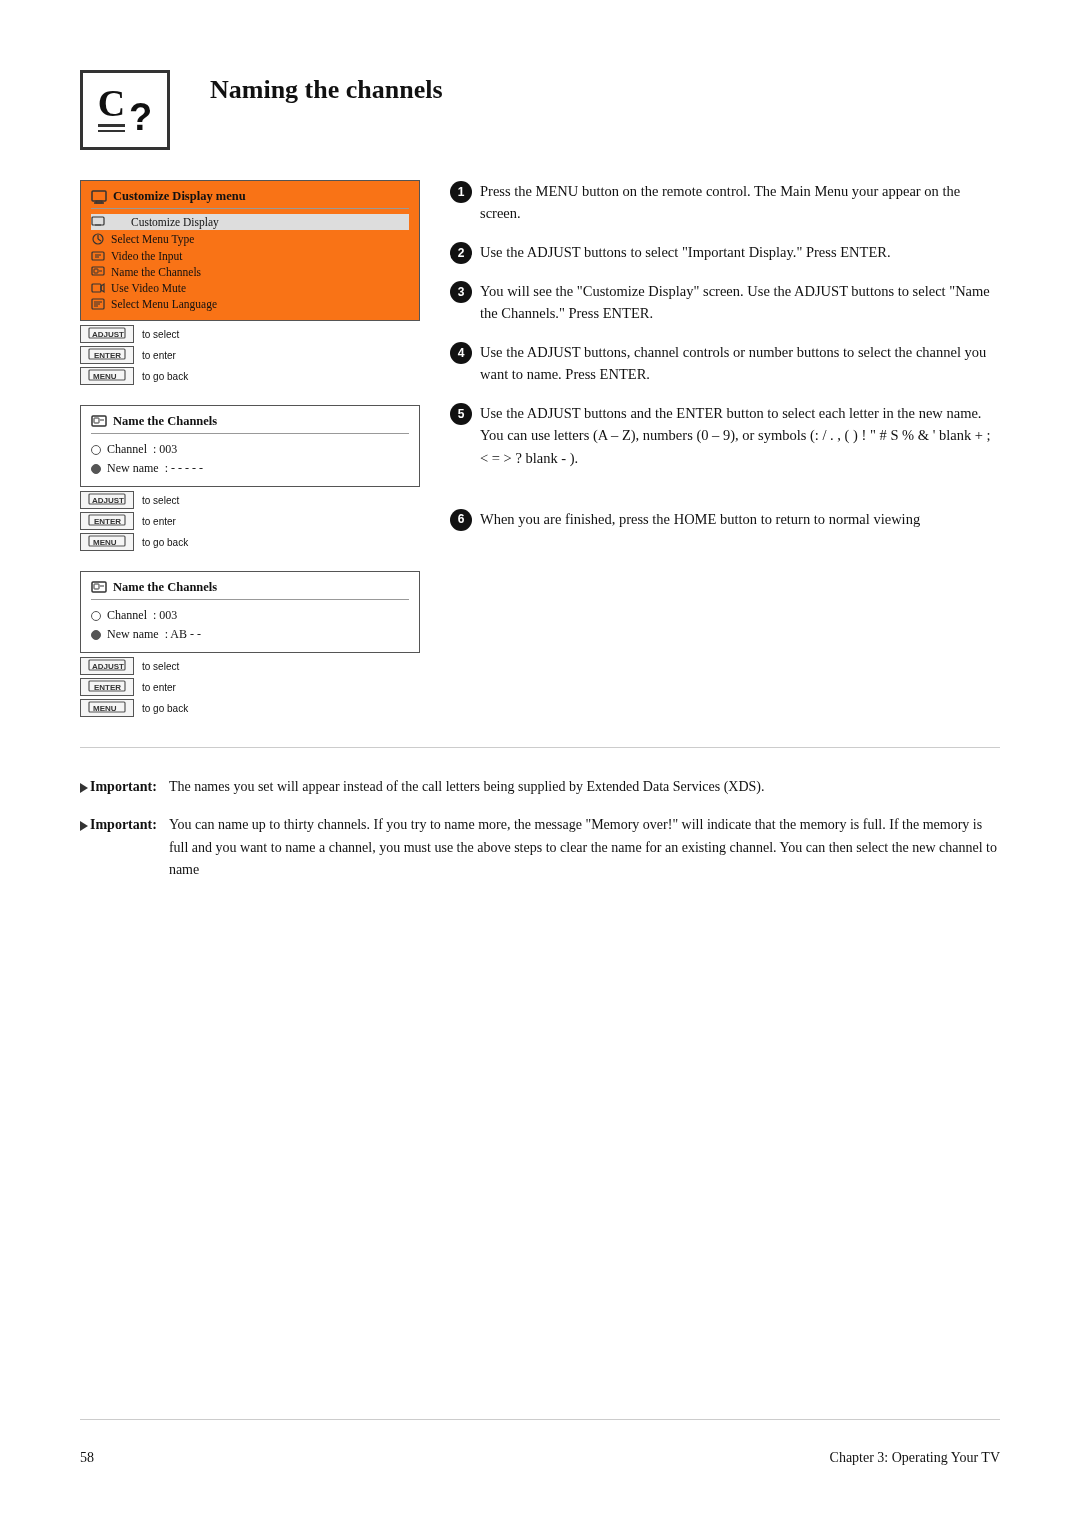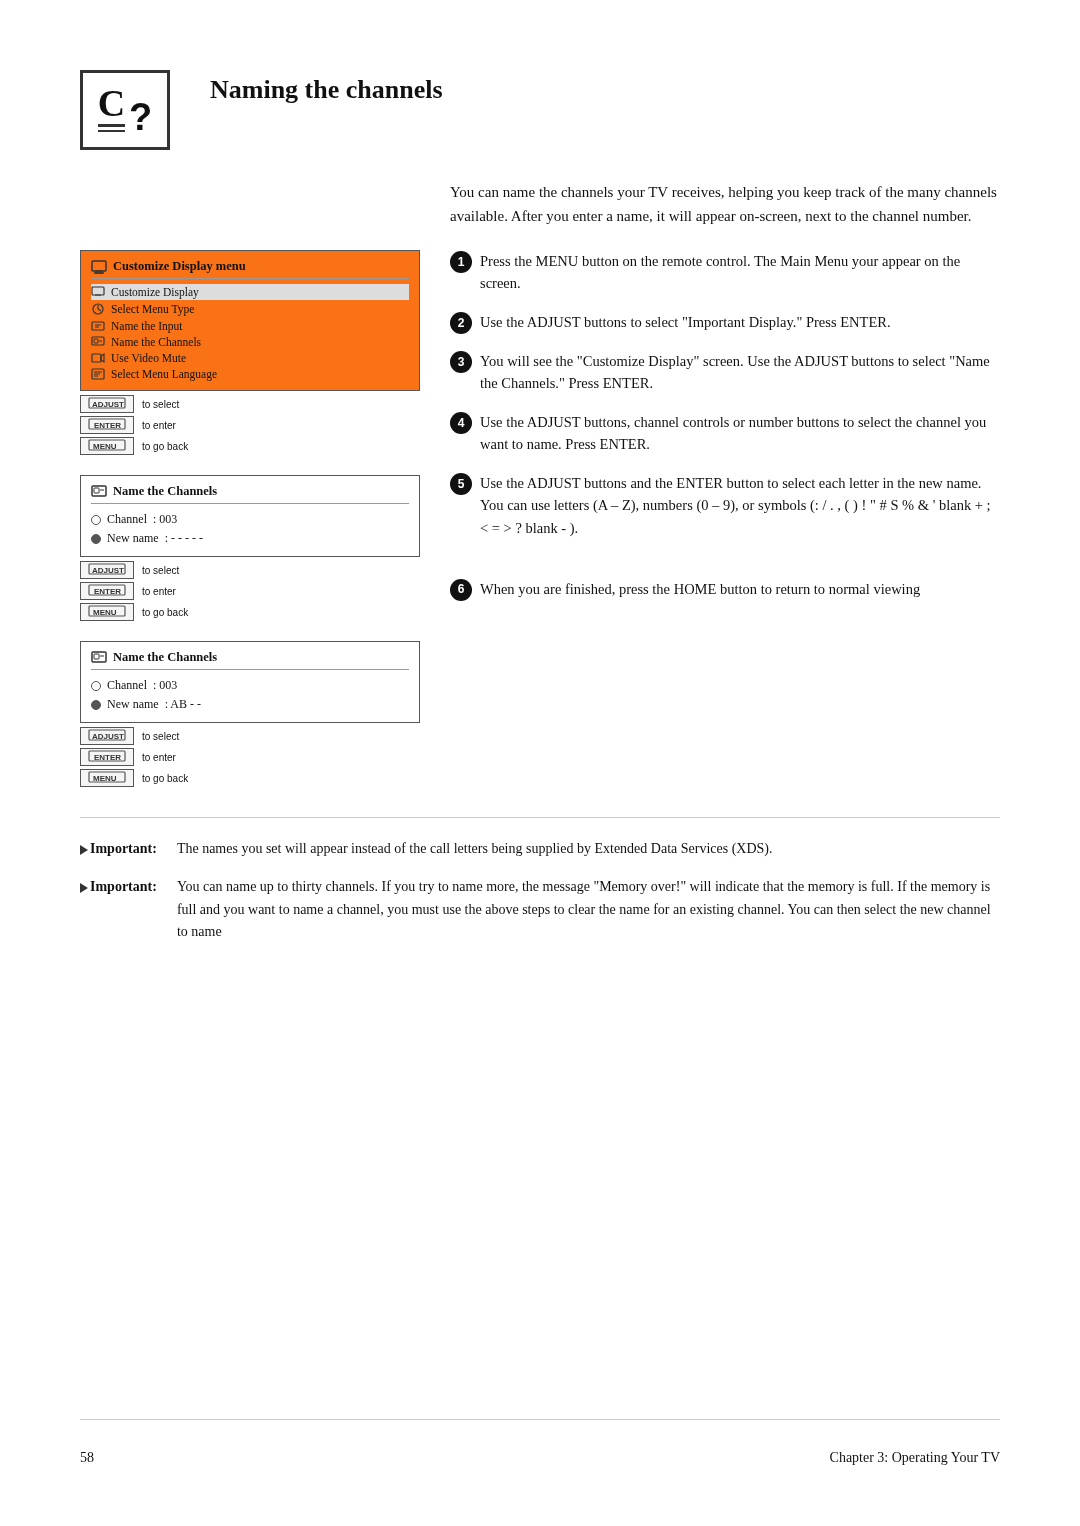--- a/index.html
+++ b/index.html
@@ -222,24 +222,25 @@
 
     
     .important-section {
       margin-top: 30px;
       border-top: 1px solid #ccc;
       padding-top: 20px;
     }
 
     .important-row {
       display: flex;
-      gap: 20px;
+      gap: 12px;
       margin-bottom: 16px;
       font-size: 14px;
       line-height: 1.6;
+      margin-top: 8px;
     }
 
     .important-label {
       font-size: 14px;
       font-weight: bold;
       font-family: 'Times New Roman', serif;
       white-space: nowrap;
       flex-shrink: 0;
     }
 
@@ -290,21 +291,20 @@
         <span class="icon-question">?</span>
       </div>
     </div>
     <div style="display:flex; flex-direction:column; flex:1;">
       <h1 class="page-title">Naming the channels</h1>
     </div>
   </div>
 
   <div style="display:flex; flex-direction:row; gap:0;">
     <div style="width:340px; flex-shrink:0;"></div>
-    <p class="intro-text" style="flex:1; padding-left:30px; margin-bottom:22px; font-size:15px; line-height:1.6;">You can name the channels your TV receives, helping you keep track of the many channels available. After you enter a name, it will appear on-screen, next to the channel number.</p>
   </div>
 
   <div class="main-content">
 
     <div class="left-column">
 
       <div>
         <div class="menu-box">
           <div class="menu-box-title">
             <svg width="16" height="14" viewBox="0 0 16 14">
@@ -312,37 +312,37 @@
               <rect x="5" y="11" width="6" height="2" fill="none" stroke="#333" stroke-width="1"></rect>
               <line x1="3" y1="13" x2="13" y2="13" stroke="#333" stroke-width="1.5"></line>
             </svg>
             <span>Customize Display menu</span>
           </div>
           <div class="menu-item-row selected-item">
             <svg width="14" height="12" viewBox="0 0 14 12">
               <rect x="1" y="1" width="12" height="8" rx="1" fill="none" stroke="#333" stroke-width="1.2"></rect>
               <line x1="4" y1="9" x2="10" y2="9" stroke="#333" stroke-width="1"></line>
             </svg>
-            <span style="font-size:11.5px;">Customize Display</span>
+            <span style="font-size:11.5px;margin-left:20px;">Customize Display</span>
           </div>
           <div class="menu-item-row">
             <svg width="14" height="14" viewBox="0 0 14 14">
               <circle cx="7" cy="7" r="5" fill="none" stroke="#333" stroke-width="1.2"></circle>
               <line x1="7" y1="3" x2="7" y2="7" stroke="#333" stroke-width="1.2"></line>
               <line x1="7" y1="7" x2="10" y2="9" stroke="#333" stroke-width="1.2"></line>
             </svg>
             <span style="font-size:11.5px;">Select Menu Type</span>
           </div>
           <div class="menu-item-row">
             <svg width="14" height="12" viewBox="0 0 14 12">
               <rect x="1" y="2" width="12" height="8" rx="1" fill="none" stroke="#333" stroke-width="1.2"></rect>
               <line x1="4" y1="5" x2="10" y2="5" stroke="#333" stroke-width="1"></line>
               <line x1="4" y1="7" x2="8" y2="7" stroke="#333" stroke-width="1"></line>
             </svg>
-            <span style="font-size:11.5px;">Name the Input</span>
+            <span style="font-size:11.5px;">Video the Input</span>
           </div>
           <div class="menu-item-row">
             <svg width="14" height="12" viewBox="0 0 14 12">
               <rect x="1" y="1" width="12" height="8" rx="1" fill="none" stroke="#333" stroke-width="1.2"></rect>
               <rect x="3" y="3" width="4" height="4" rx="0.5" fill="none" stroke="#333" stroke-width="1"></rect>
               <line x1="8" y1="5" x2="11" y2="5" stroke="#333" stroke-width="1"></line>
             </svg>
             <span style="font-size:11.5px;">Name the Channels</span>
           </div>
           <div class="menu-item-row">

